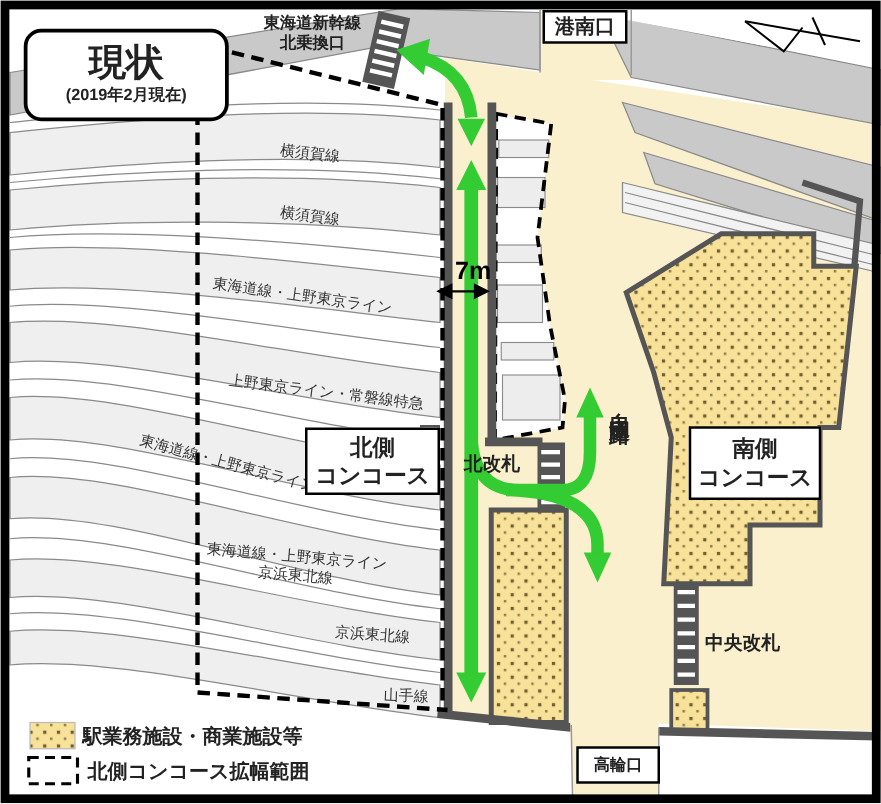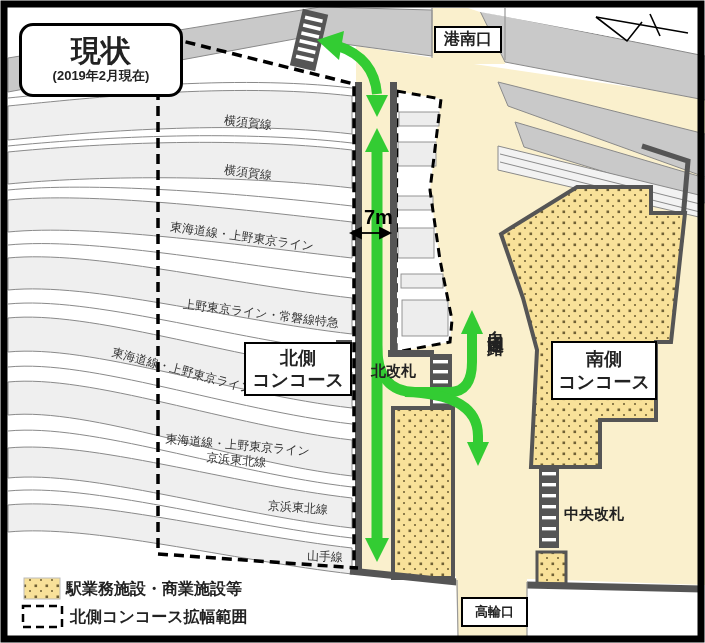--- a/index.html
+++ b/index.html
@@ -7,21 +7,21 @@
          font-family:"Liberation Sans","DejaVu Sans",sans-serif;}
   #stage svg{position:absolute;left:0;top:0;}
   .lbl{position:absolute;white-space:nowrap;color:#222;}
   .track-lbl{font-size:12px;color:#333;transform-origin:center;}
   .ctr{transform:translate(-50%,-50%);}
   .boxed{background:#fff;border:2px solid #000;text-align:center;
          display:flex;flex-direction:column;justify-content:center;align-items:center;}
   .b-title{left:19px;top:23px;width:158px;height:68px;border-width:3px;border-radius:14px;}
   .t-main{font-size:30px;font-weight:bold;line-height:1.05;}
   .t-sub{font-size:13px;font-weight:bold;}
-  .b-konan{left:434px;top:26px;width:64px;height:23px;font-size:16px;font-weight:bold;}
+  .b-konan{left:434px;top:8px;width:64px;height:23px;font-size:16px;font-weight:bold;}
   .b-takanawa{left:461px;top:597px;width:63px;height:26px;font-size:13px;font-weight:bold;}
   .b-conc{font-weight:bold;font-size:18px;line-height:1.25;}
   .b-north-conc{left:244px;top:342px;width:104px;height:50px;}
   .b-south-conc{left:551px;top:341px;width:102px;height:55px;}
   .gate-lbl{font-size:15px;font-weight:bold;}
   .legend-lbl{font-size:16px;font-weight:bold;}
   .vtext{writing-mode:vertical-rl;text-orientation:upright;letter-spacing:3px;
          font-size:17px;font-weight:bold;}
   .two-line{text-align:center;line-height:1.25;}
 </style>
@@ -194,20 +194,24 @@
   </g>
 
   <rect x="4" y="4" width="697" height="635" fill="none" stroke="#000" stroke-width="7"></rect>
 </svg>
 
 <div class="lbl boxed b-title">
   <div class="t-main">現状</div>
   <div class="t-sub">(2019年2月現在)</div>
 </div>
 
+<div class="lbl two-line" style="left:200px;top:10px;width:100px;font-size:13px;font-weight:bold;">
+  <div>東海道新幹線</div>
+  <div>北乗換口</div>
+</div>
 
 <div class="lbl boxed b-konan">
   <span>港南口</span>
 </div>
 
 <div class="lbl boxed b-takanawa">
   <span>高輪口</span>
 </div>
 
 <div class="lbl track-lbl ctr" style="left:248px;top:123px;transform:translate(-50%,-50%) rotate(6deg);">横須賀線</div>

